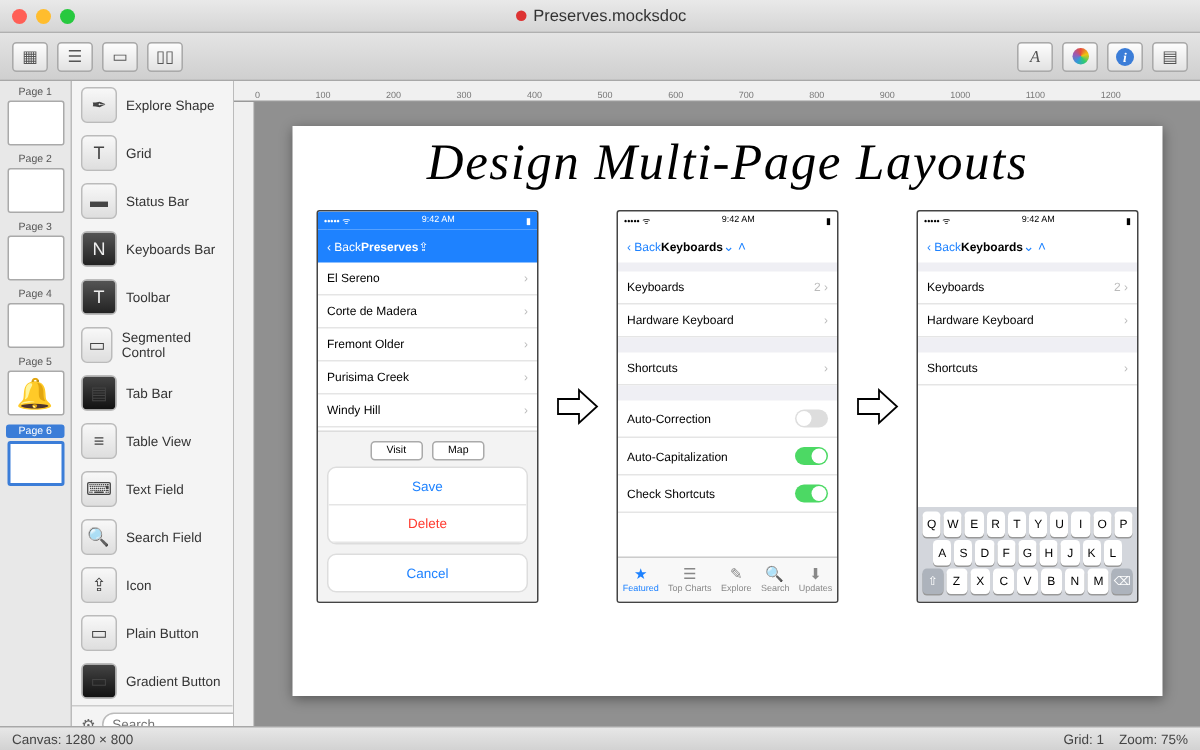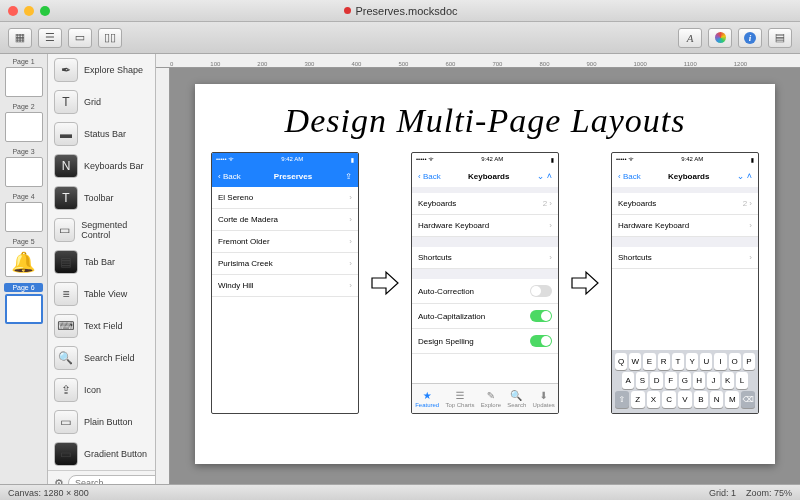--- a/index.html
+++ b/index.html
@@ -28,27 +28,27 @@
 .shape .ic.dark{background:linear-gradient(#555,#222);color:#eee}
 .shape .ic.dkgrad{background:linear-gradient(#444,#111)}
 .search-row{display:flex;align-items:center;padding:4px 6px;gap:4px;border-top:1px solid #ccc}
 .search-row .gear{font-size:11px;color:#666}
 .search-row input{flex:1;font-size:9px;padding:2px 6px;border:1px solid #bbb;border-radius:8px}
 .canvas-wrap{flex:1;background:#909090;display:flex;flex-direction:column;overflow:hidden}
 .ruler-h{height:14px;background:#f0f0f0;border-bottom:1px solid #999;font-size:6px;color:#777;display:flex;align-items:flex-end;padding-left:14px;gap:37px}
 .canvas-inner{flex:1;display:flex;overflow:hidden}
 .ruler-v{width:14px;background:#f0f0f0;border-right:1px solid #999}
 .artboard{flex:1;overflow:auto;padding:16px;display:flex;align-items:flex-start;justify-content:center}
-.page-canvas{background:#fff;box-shadow:0 2px 8px rgba(0,0,0,.4);width:580px;height:380px;padding:12px 16px;position:relative}
+.page-canvas{background:#fff;box-shadow:0 2px 8px rgba(0,0,0,.4);width:580px;height:380px;padding:0 16px;position:relative}
 .headline{font-family:"Brush Script MT",cursive;font-style:italic;font-size:34px;text-align:center;letter-spacing:1px;margin:6px 0 12px}
 .mockrow{display:flex;align-items:center;justify-content:space-between;gap:4px}
 .phone{width:148px;height:262px;border:1px solid #444;border-radius:2px;background:#fff;font-size:8px;overflow:hidden;display:flex;flex-direction:column}
 .status{height:12px;display:flex;align-items:center;justify-content:space-between;padding:0 4px;font-size:6px}
 .status.blue{background:#1e82ff;color:#fff}
-.nav{height:22px;display:flex;align-items:center;justify-content:space-between;padding:0 6px;font-size:8px}
+.nav{height:22px;display:flex;align-items:center;padding:0 6px;font-size:8px}
 .nav.blue{background:#1e82ff;color:#fff}
 .nav .ctr{font-weight:700}
 .nav .back{color:#1e82ff}
 .nav.blue .back{color:#fff}
 .chev{color:#1e82ff;font-size:9px}
 .li{border-bottom:1px solid #e5e5e5;padding:6px;display:flex;justify-content:space-between;align-items:center}
 .li .disc{color:#bbb}
 .sheet{background:#f3f3f3;border-top:1px solid #ddd;padding:6px;margin-top:auto}
 .sheet .btns{display:flex;gap:6px;justify-content:center;margin-bottom:4px}
 .sheet .btns button{font-size:7px;padding:2px 10px;border:1px solid #aaa;background:#fff;border-radius:3px}
@@ -244,20 +244,31 @@
                   <span class="disc">›</span>
                 </div>
                 <div class="li">
                   <span>Purisima Creek</span>
                   <span class="disc">›</span>
                 </div>
                 <div class="li">
                   <span>Windy Hill</span>
                   <span class="disc">›</span>
                 </div>
+                <div class="sheet">
+                  <div class="btns">
+                    <button>Visit</button>
+                    <button>Map</button>
+                  </div>
+                  <div class="ab">
+                    <div class="sv">Save</div>
+                    <div class="dl">Delete</div>
+                  </div>
+                  <div class="cn">Cancel</div>
+                </div>
               </div>
             <div class="arrow"><svg viewBox="0 0 30 30">
                   <path d="M2 10 L16 10 L16 4 L28 15 L16 26 L16 20 L2 20 Z" fill="#fff" stroke="#000" stroke-width="1.2"></path>
                 </svg></div>
             <div class="phone" id="phone2">
                 <div class="status">
                   <span>••••• ᯤ</span>
                   <span>9:42 AM</span>
                   <span>▮</span>
                 </div>
@@ -283,21 +294,21 @@
                 <div style="height:10px;background:#efeff4"></div>
                 <div class="li">
                   <span>Auto-Correction</span>
                   <span class="toggle off"></span>
                 </div>
                 <div class="li">
                   <span>Auto-Capitalization</span>
                   <span class="toggle"></span>
                 </div>
                 <div class="li">
-                  <span>Design Spelling</span>
+                  <span>Check Shortcuts</span>
                   <span class="toggle"></span>
                 </div>
                 <div class="tabbar">
                   <div class="ti act">
                     <span class="ticon">★</span>
                     <span>Featured</span>
                   </div>
                   <div class="ti">
                     <span class="ticon">☰</span>
                     <span>Top Charts</span>

